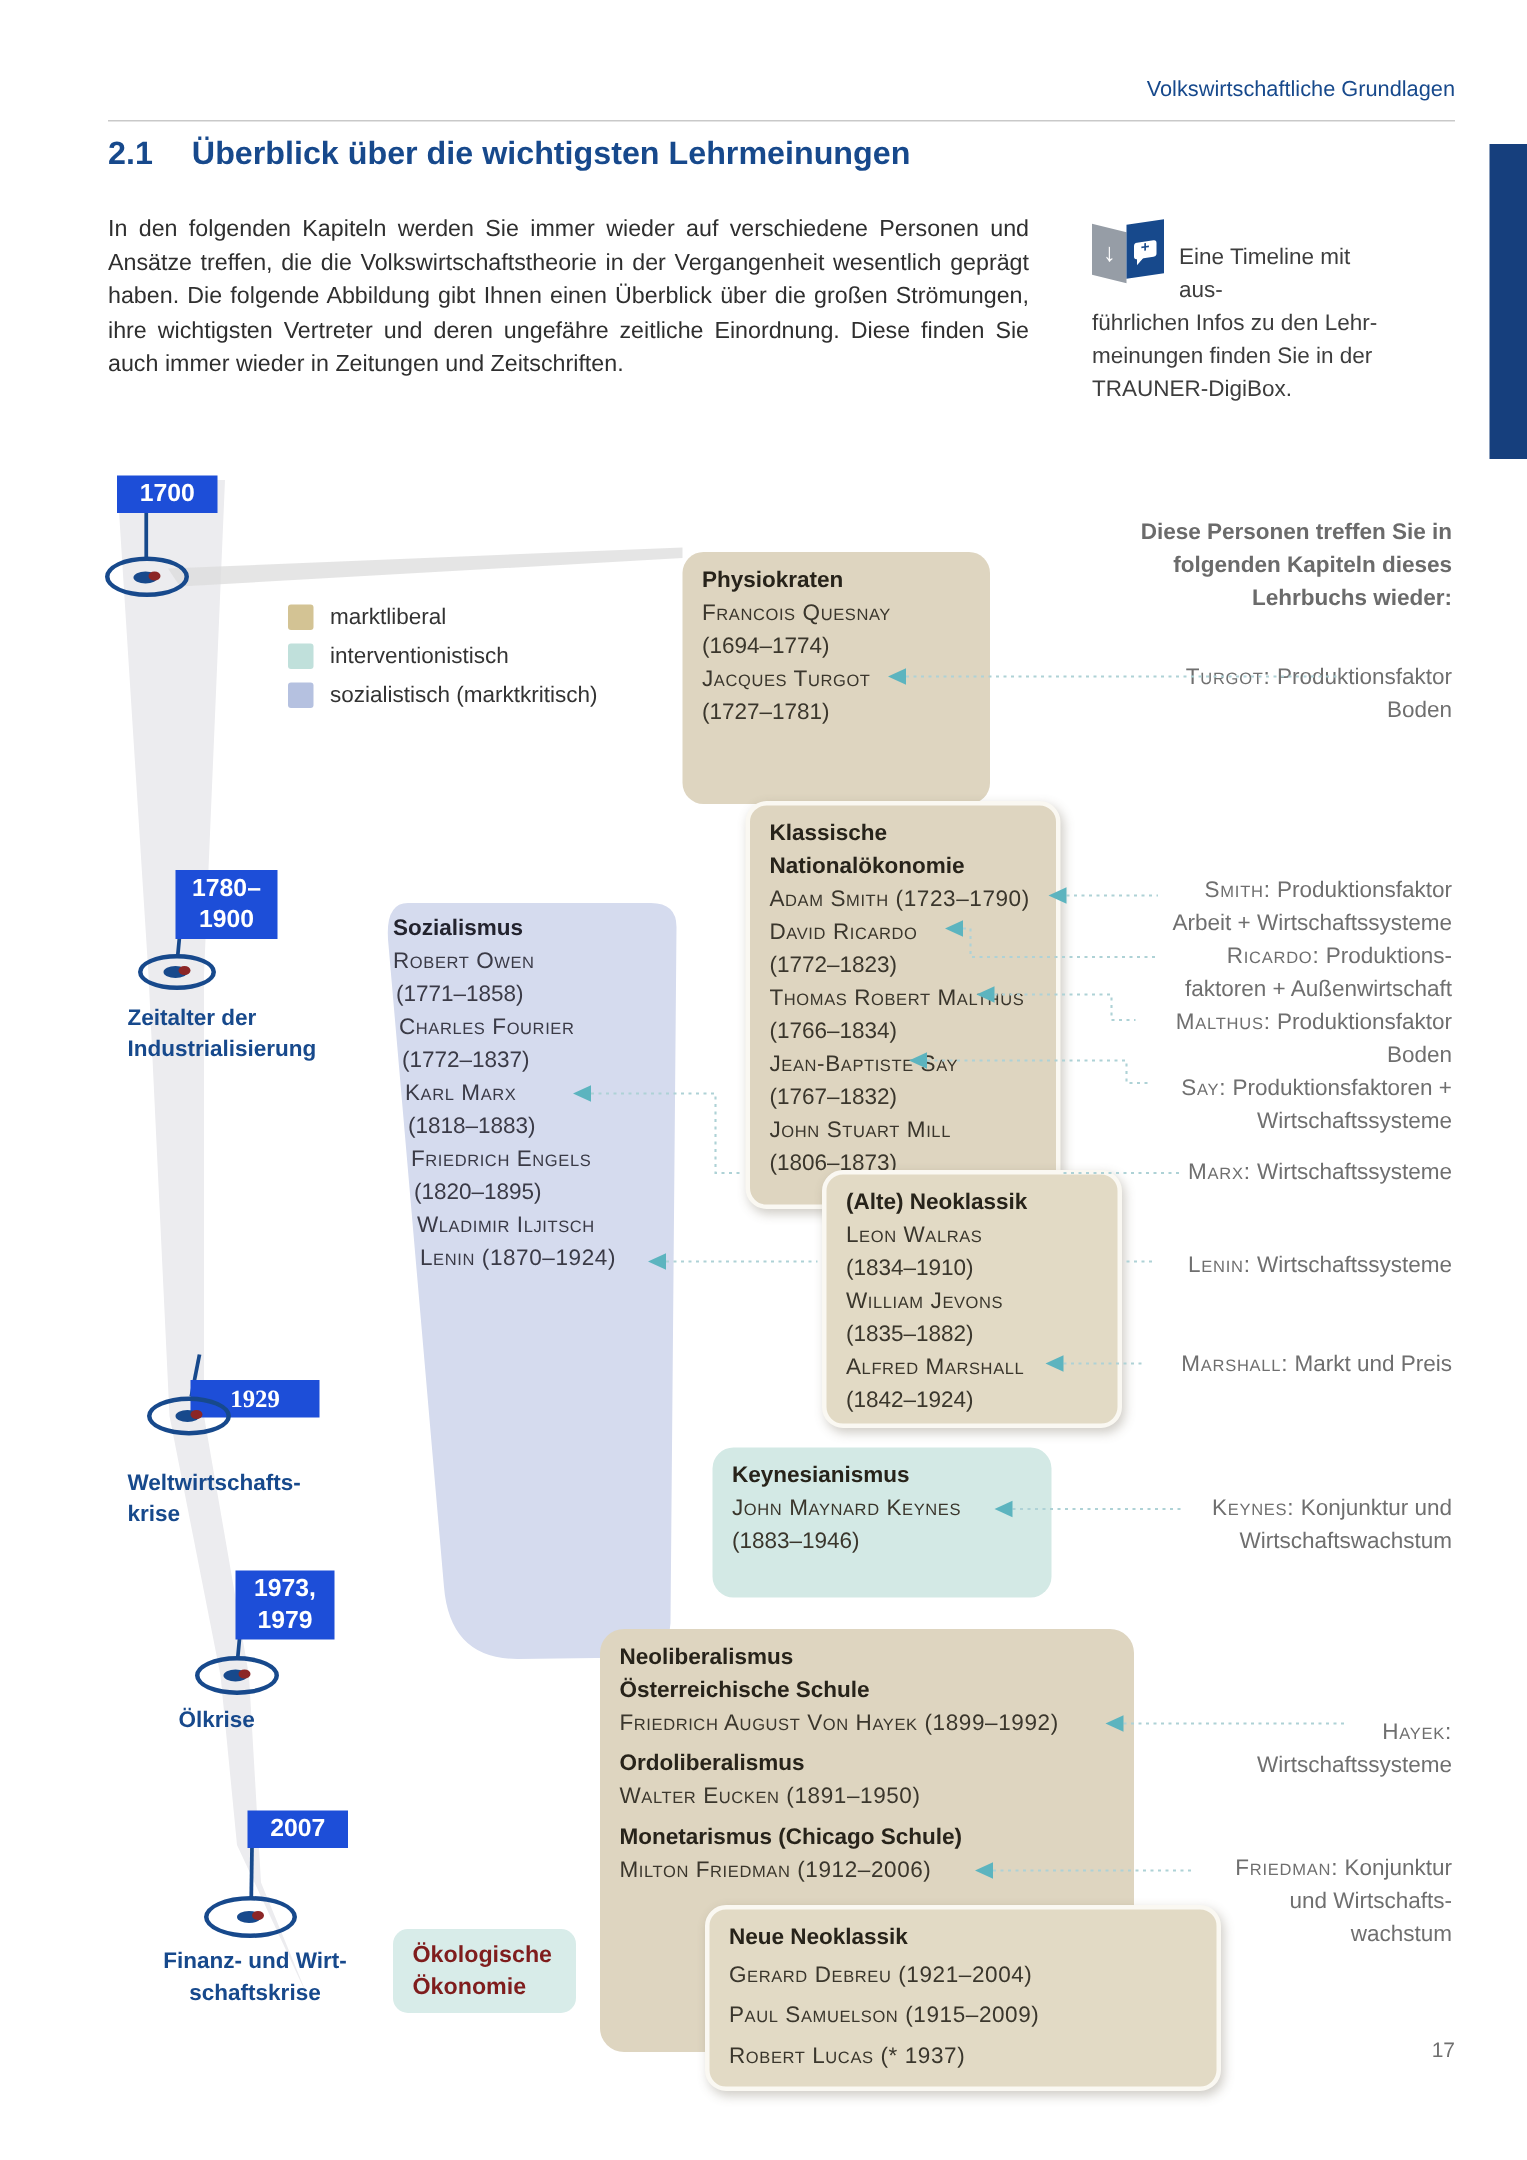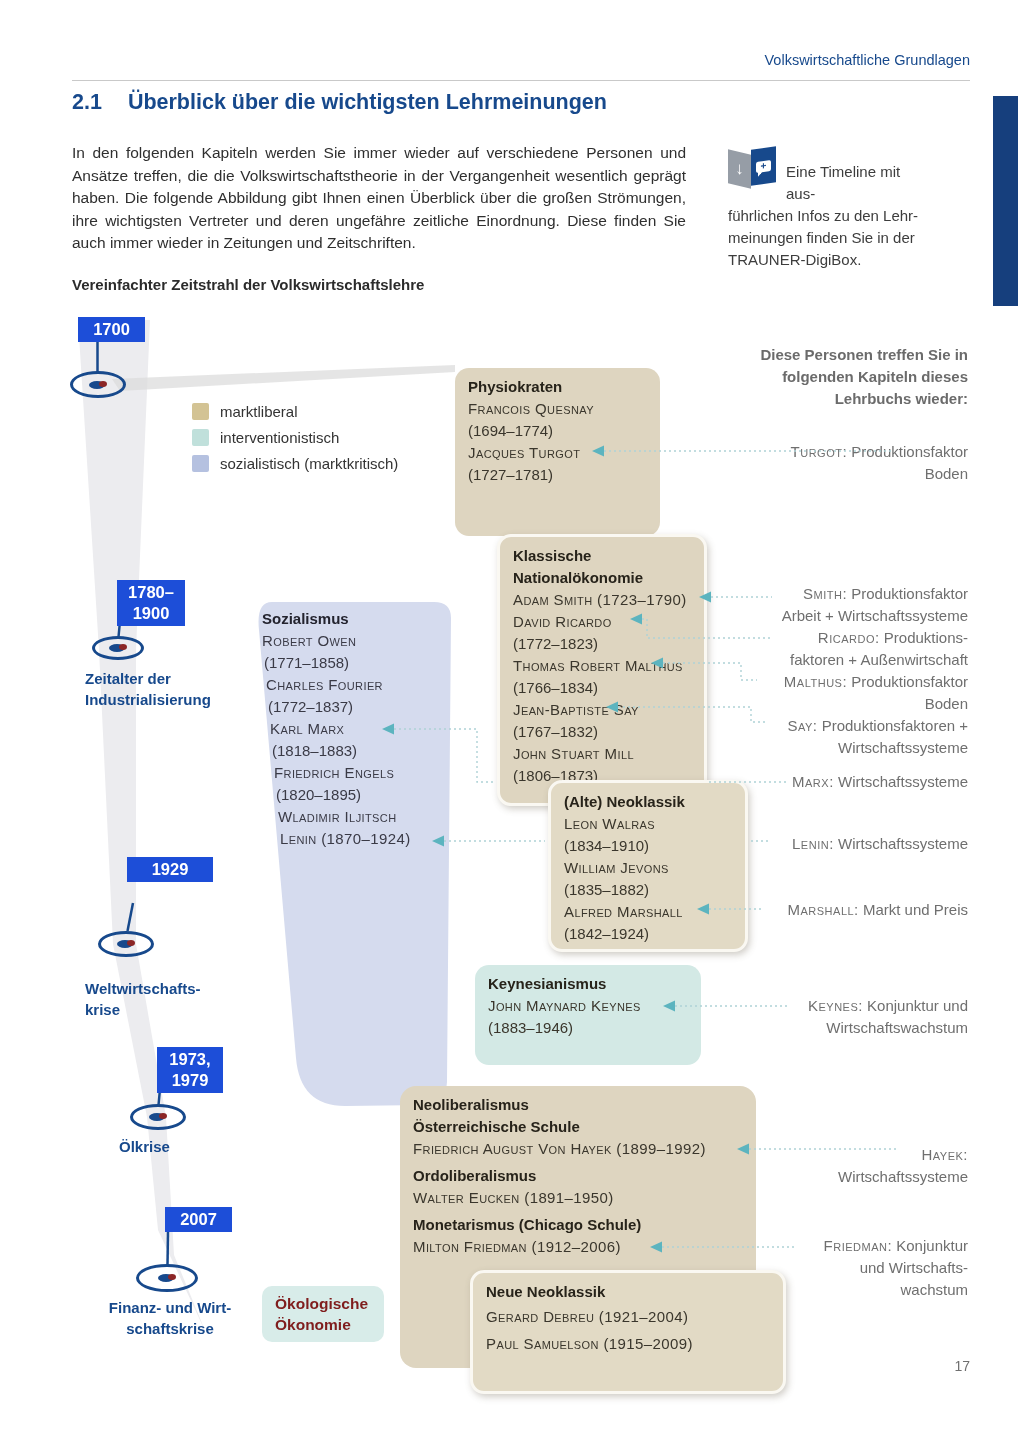--- a/index.html
+++ b/index.html
@@ -92,21 +92,20 @@
         <span class="bubble">+</span>
       </div>
   </div>
   <div class="note-text">
     <div class="first">Eine Timeline mit aus-</div>
     <div>führlichen Infos zu den Lehr-</div>
     <div>meinungen finden Sie in der</div>
     <div>TRAUNER-DigiBox.</div>
   </div>
 
-  <div class="fig-title">Vereinfachter Zeitstrahl der Volkswirtschaftslehre</div>
 
   <svg class="layer1" width="1018" height="1440">
     <polygon points="78,320 150,320 136,650 136,944 166,1117 174,1255 206,1333 158,1230 147,1117 113,944 99,650" fill="#ececef"></polygon>
     <polygon points="112,379 455,365 455,372 120,391" fill="#dcdcdc" opacity="0.75"></polygon>
     <path d="M 272,602 L 434,602 Q 451,602 451,618 L 447,1082 Q 446,1104 424,1105 L 345,1106 Q 300,1106 296,1058 L 259,630 Q 256,602 272,602 Z" fill="#d5dbee"></path>
   </svg>
 
   <div class="legend">
     <div class="lrow">
       <div class="lsw" style="background-color: rgb(211, 195, 148);"></div>
@@ -122,21 +121,21 @@
     </div>
   </div>
 
   <div class="flag" style="left:78px;top:317px;width:67px;">
     <div>1700</div>
   </div>
   <div class="flag" style="left:117px;top:580px;width:68px;">
     <div>1780–</div>
     <div>1900</div>
   </div>
-  <div class="flag" style="left:127px;top:857px;width:86px;">
+  <div class="flag" style="left:127px;top:920px;width:86px;font-family:Liberation Serif, serif;">
     <div>1929</div>
   </div>
   <div class="flag" style="left:157px;top:1047px;width:66px;">
     <div>1973,</div>
     <div>1979</div>
   </div>
   <div class="flag" style="left:165px;top:1207px;width:67px;">
     <div>2007</div>
   </div>
 
@@ -232,24 +231,25 @@
   <div class="box tan" style="left:400px;top:1086px;width:356px;height:282px;border-radius:16px;">
     <div class="bt">Neoliberalismus</div>
     <div class="bt">Österreichische Schule</div>
     <div class="bl sc">Friedrich August Von Hayek (1899–1992)</div>
     <div class="bt g">Ordoliberalismus</div>
     <div class="bl sc">Walter Eucken (1891–1950)</div>
     <div class="bt g">Monetarismus (Chicago Schule)</div>
     <div class="bl sc">Milton Friedman (1912–2006)</div>
   </div>
 
-  <div class="box tan bordered nn" style="left:470px;top:1270px;width:316px;height:124px;background:#e2dac5;">
+  <div class="box tan bordered nn" style="left:470px;top:1270px;width:344px;height:124px;background:#e2dac5;">
     <div class="bt">Neue Neoklassik</div>
     <div class="bl sc">Gerard Debreu (1921–2004)</div>
     <div class="bl sc">Paul Samuelson (1915–2009)</div>
+    <div class="bl sc">Robert Lucas (* 1937)</div>
   </div>
 
   <div class="box teal oeko" style="left:262px;top:1286px;width:122px;height:56px;border-radius:10px;background:#d8ece9;">
     <div>Ökologische</div>
     <div>Ökonomie</div>
   </div>
 
   <div class="ann head" style="top:344px;">
     <div>Diese Personen treffen Sie in</div>
     <div>folgenden Kapiteln dieses</div>

